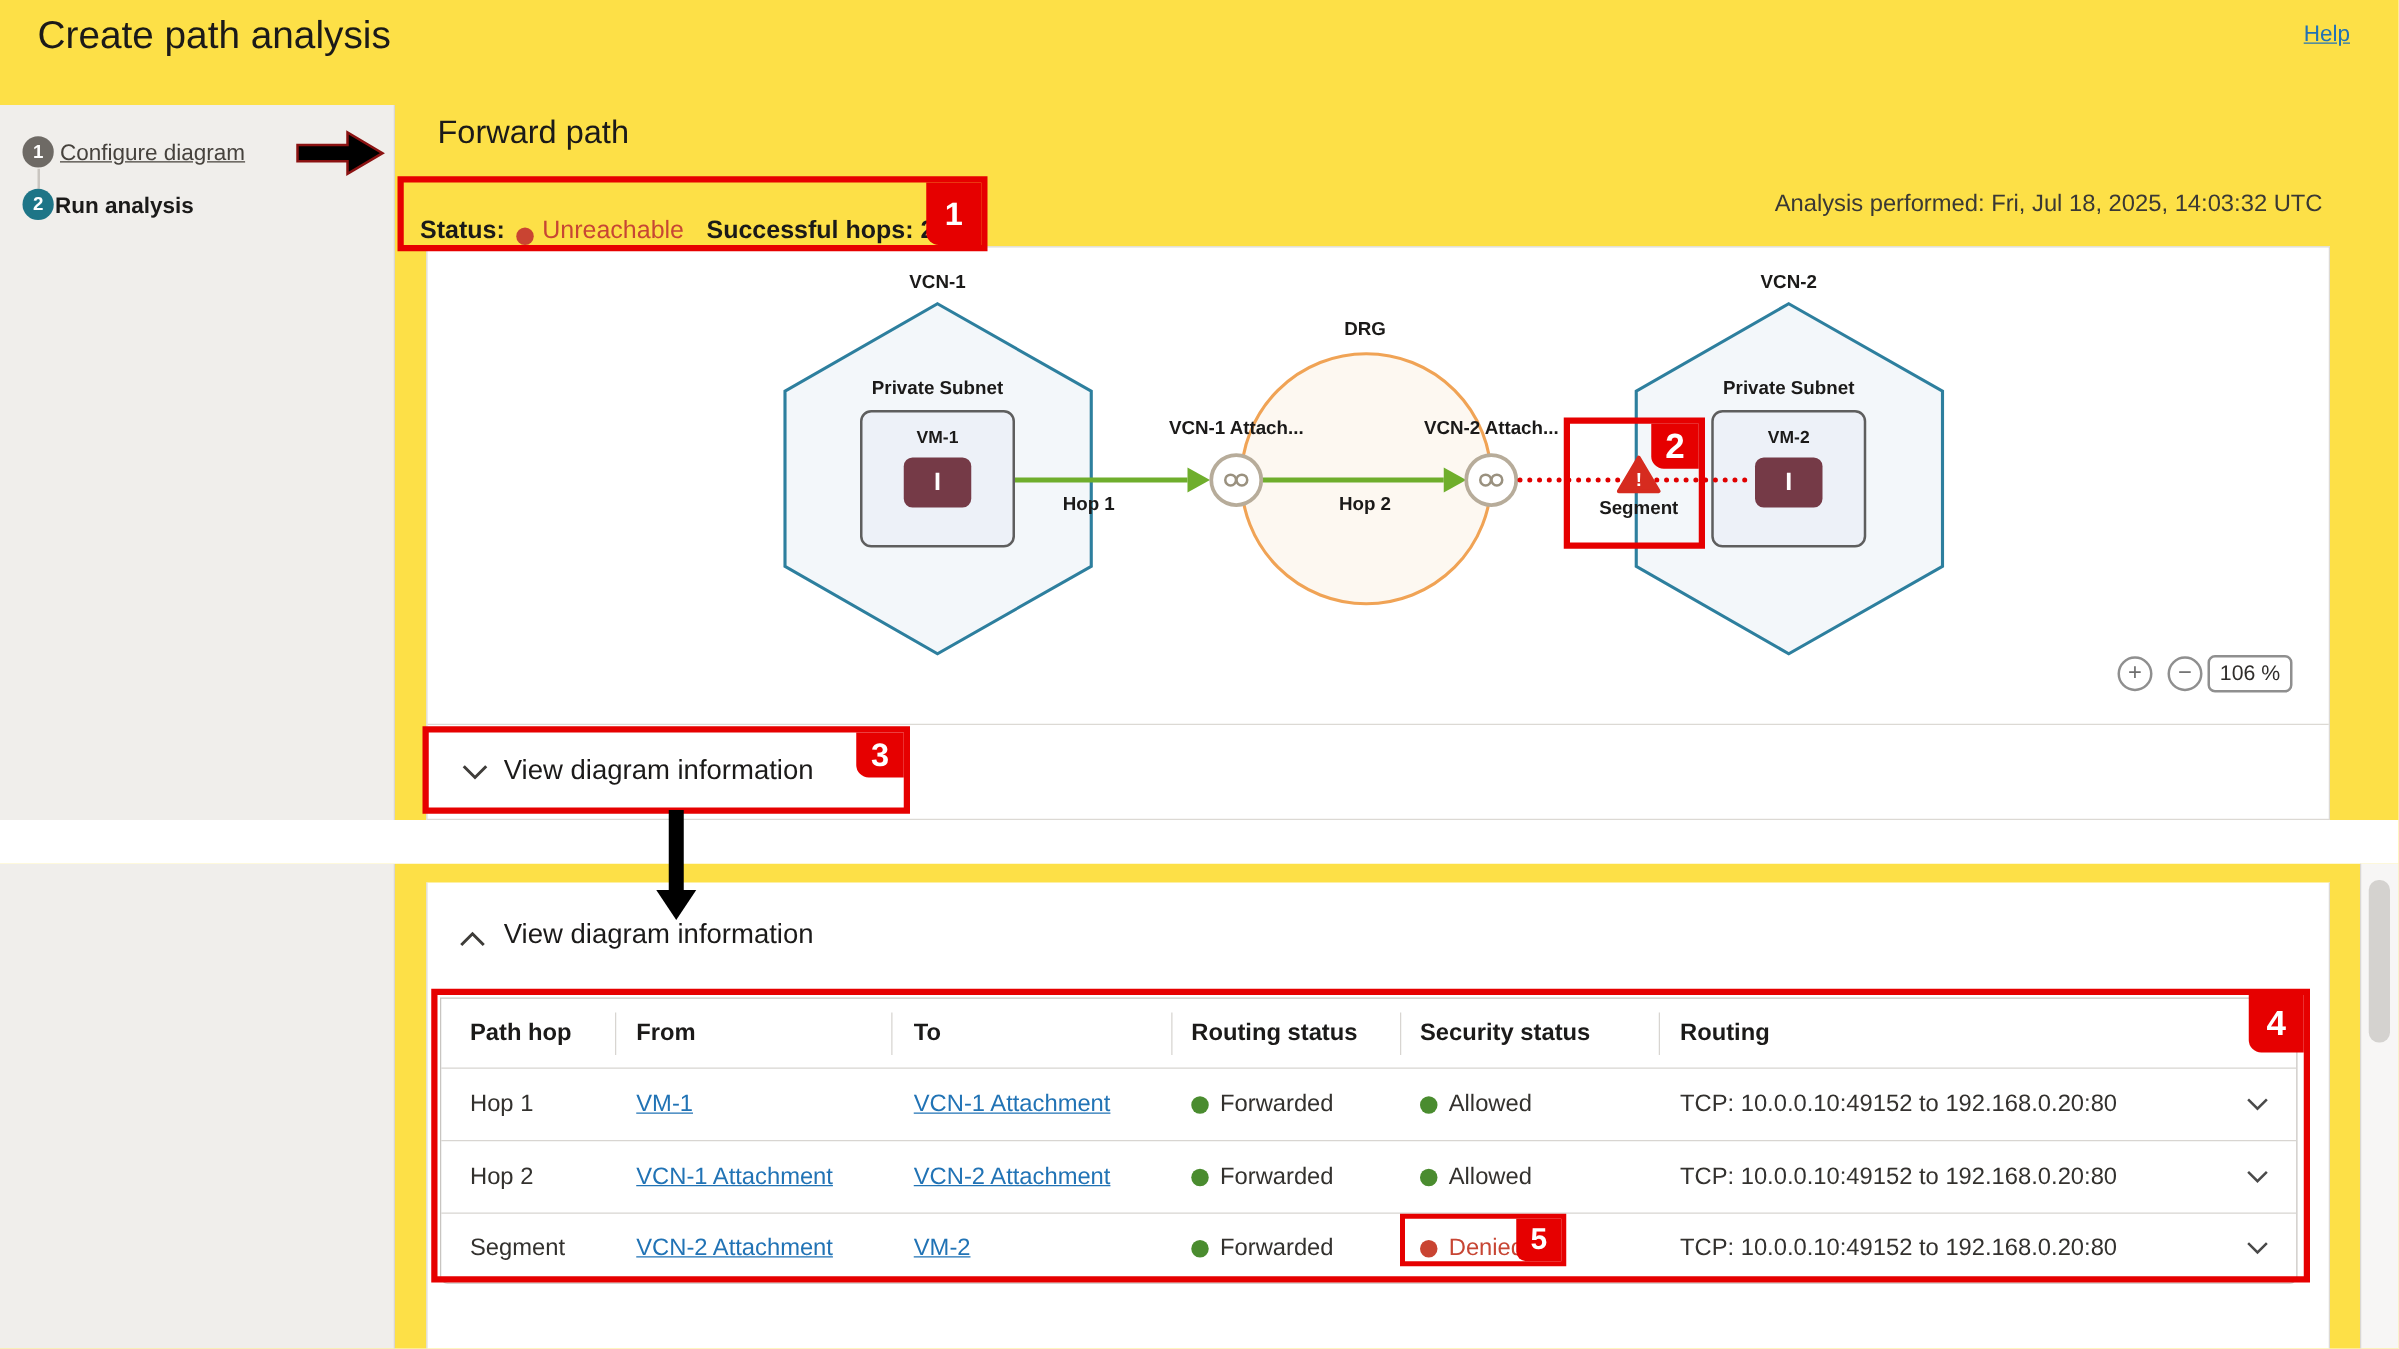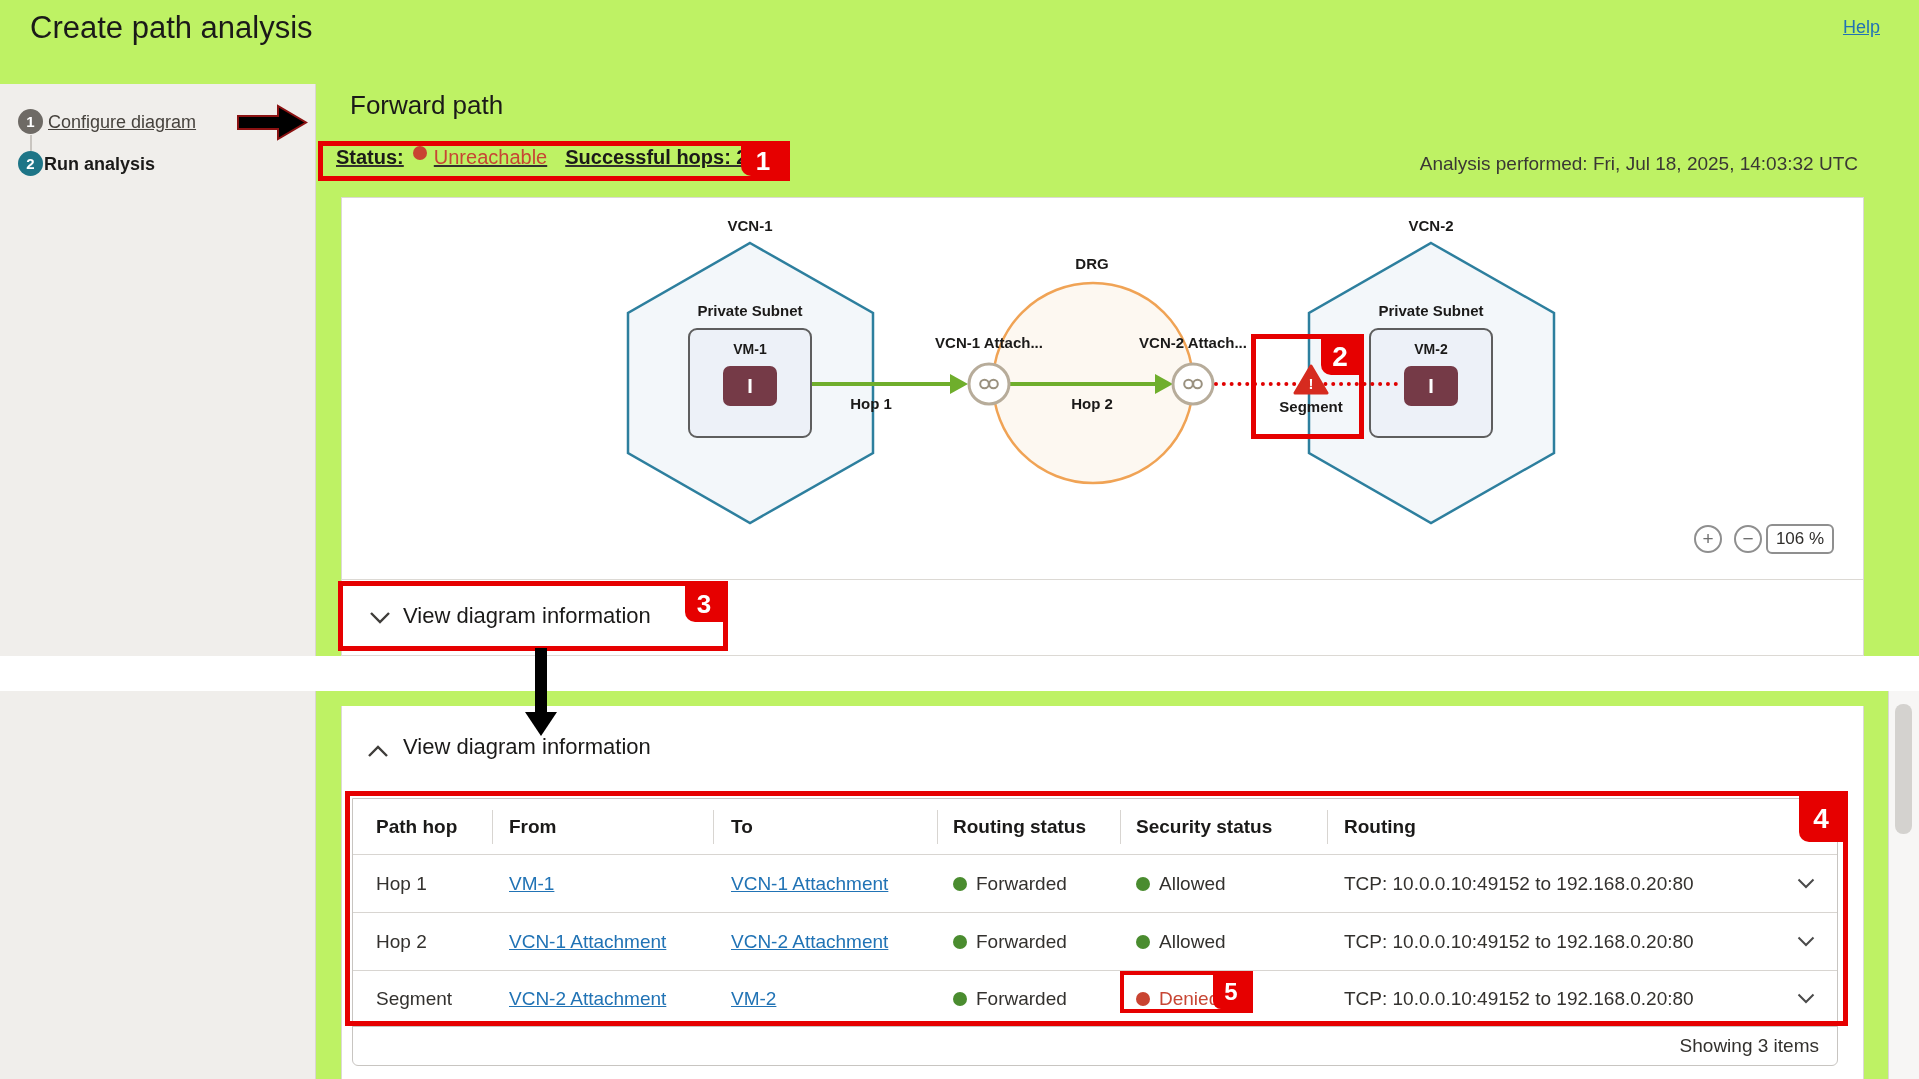--- a/index.html
+++ b/index.html
@@ -1,34 +1,34 @@
 <!DOCTYPE html>
 <html><head>
 <meta charset="utf-8">
 <style>
   html,body{margin:0;padding:0;background:#fff;}
-  #root{position:relative;width:1919px;height:1079px;background:#bef264;overflow:hidden;
+  #root{position:relative;width:1919px;height:1079px;background:#fde047;overflow:hidden;
         font-family:"Liberation Sans","DejaVu Sans",sans-serif;color:#33312e;}
   .abs{position:absolute;}
   
   .page-title{left:30px;top:10px;font-size:31px;font-weight:400;color:#1b1a19;}
   .help-link{right:39px;top:17px;font-size:18px;color:#2172b5;text-decoration:underline;cursor:pointer;}
   
   .side{background:#f0eeeb;border-right:1px solid #dad6d1;}
   .step-circle{width:25px;height:25px;border-radius:50%;color:#fff;font-size:15px;font-weight:700;
                display:flex;align-items:center;justify-content:center;}
   .c-gray{background:#6e6a65;}
   .c-teal{background:#1e7587;}
   .step-label1{font-size:18px;color:#46423d;text-decoration:underline;cursor:pointer;}
   .step-label2{font-size:18px;font-weight:700;color:#1b1a19;}
   
   .fwd-heading{left:350px;top:90px;font-size:26px;font-weight:400;color:#1b1a19;}
   .performed{right:61px;top:153px;font-size:19px;color:#3a3834;}
-  .status-box{left:318px;top:141px;width:472px;height:40px;border:5px solid #e60000;box-sizing:border-box;
-              display:flex;align-items:flex-start;padding-left:13px;z-index:40;background:transparent;text-decoration:underline;}
+  .status-box{left:318px;top:141px;width:472px;height:60px;border:5px solid #e60000;box-sizing:border-box;
+              display:flex;align-items:flex-end;padding-left:13px;z-index:40;background:transparent;}
   .status-box .lbl{font-weight:700;font-size:20px;color:#1b1a19;}
   .dot{display:inline-block;width:14px;height:14px;border-radius:50%;}
   .dot-red{background:#c94432;}
   .dot-green{background:#4a8c2f;}
   .status-val{font-size:20px;color:#c74634;}
   .hops{font-weight:700;font-size:20px;color:#1b1a19;margin-left:18px;}
   .abadge{position:absolute;background:#e60000;color:#fff;font-weight:700;
           display:flex;align-items:center;justify-content:center;z-index:45;}
   .abox{position:absolute;border:5px solid #e60000;box-sizing:border-box;z-index:40;pointer-events:none;}
   
@@ -243,21 +243,20 @@
           <span class="denied-txt">Denied</span>
         </div>
       <div class="p6 traffic-cell">
           <span>TCP: 10.0.0.10:49152 to 192.168.0.20:80</span>
         <svg class="chev" width="18" height="11" viewBox="0 0 18 11">
             <path d="M1.5 1.5 L9 9 L16.5 1.5" fill="none" stroke="#4a4a4a" stroke-width="2"></path>
           </svg>
       </div>
     </div>
 
-    <div class="tfoot">Showing 3 items</div>
   </div>
 
   <div class="abox" style="left:345px;top:791px;width:1503px;height:235px;">
     <span class="abadge" style="right:0;top:0;width:44px;height:46px;font-size:28px;border-radius:0 0 0 10px;">4</span>
   </div>
 
   <div class="abox" style="left:1120px;top:971px;width:133px;height:42px;border-width:4px;">
     <span class="abadge" style="right:0;top:0;bottom:0;width:36px;font-size:24px;border-radius:0 0 0 8px;">5</span>
   </div>
 

